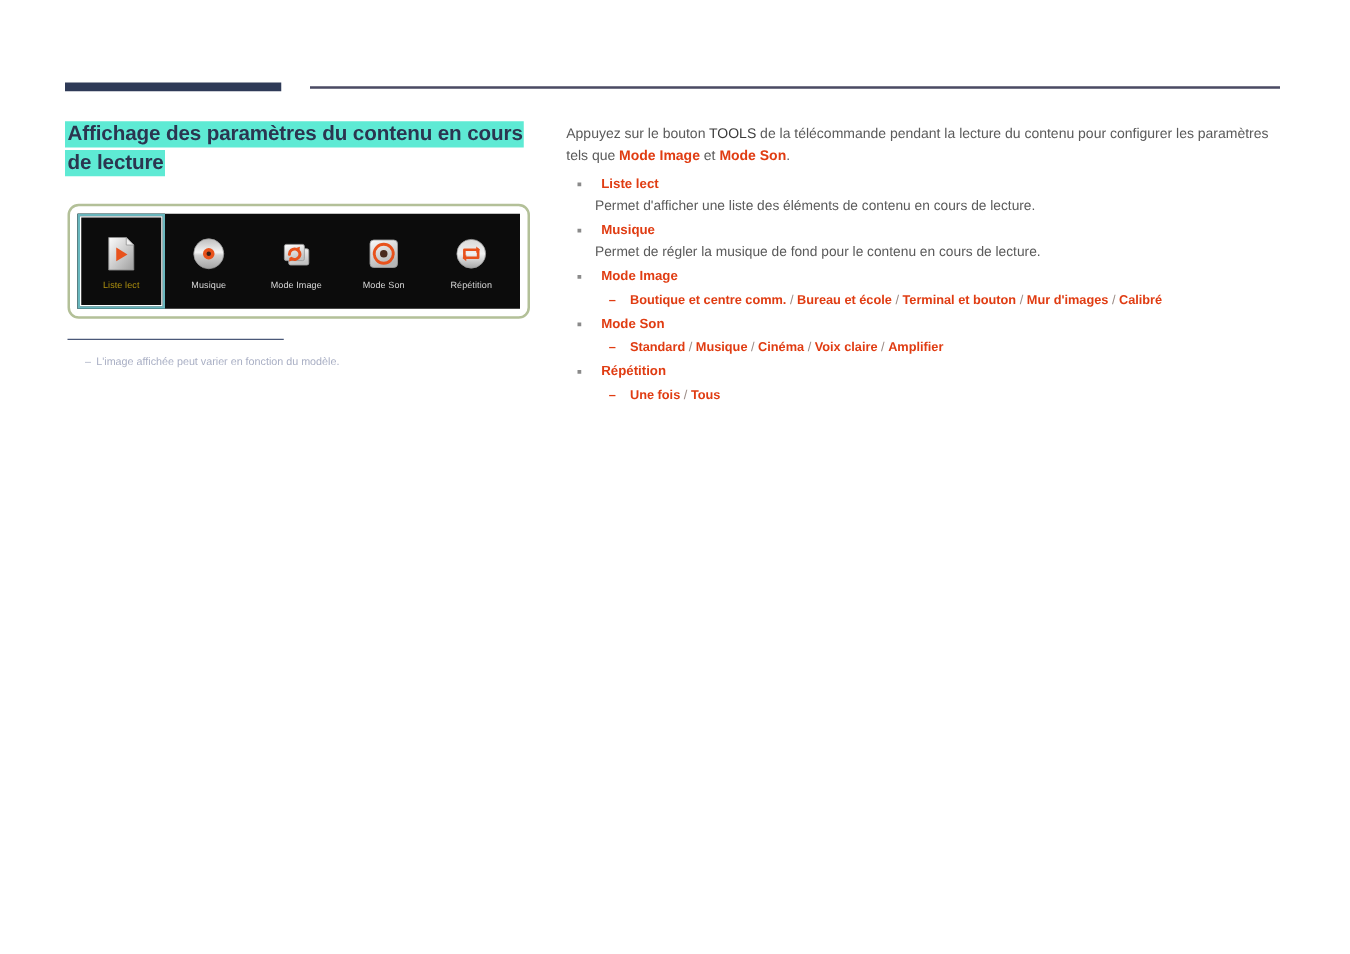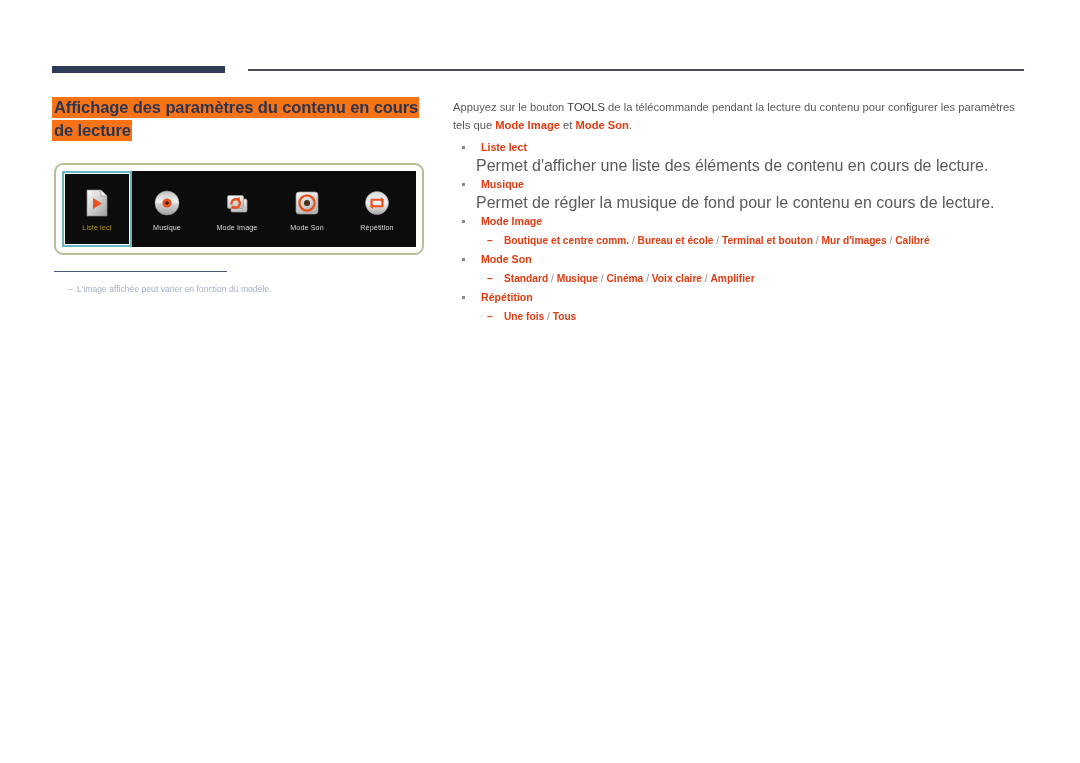--- a/index.html
+++ b/index.html
@@ -39,21 +39,21 @@
     left: 52px;
     top: 96px;
     width: 372px;
     font-size: 16.5px;
     font-weight: bold;
     line-height: 23px;
     color: #2b3550;
     letter-spacing: -0.1px;
   }
   .page-title .hl {
-    background: #f97316;
+    background: #5eead4;
     box-decoration-break: clone;
     -webkit-box-decoration-break: clone;
     padding: 1px 1px 2px 2px;
   }
 
   
   .figure {
     position: absolute;
     left: 54px;
     top: 163px;
@@ -166,21 +166,21 @@
     background: #8a8a8a;
   }
   .item-title {
     font-size: 10.6px;
     font-weight: bold;
     color: #e03c12;
     line-height: 17px;
     margin-bottom: 1px;
   }
   .item-desc {
-    font-size: 16px;
+    font-size: 11px;
     color: #5a5a5a;
     line-height: 17px;
     margin-left: -5px;
   }
   ul.slist {
     list-style: none;
     margin: 2px 0 0 0;
     padding: 0;
   }
   ul.slist > li {

